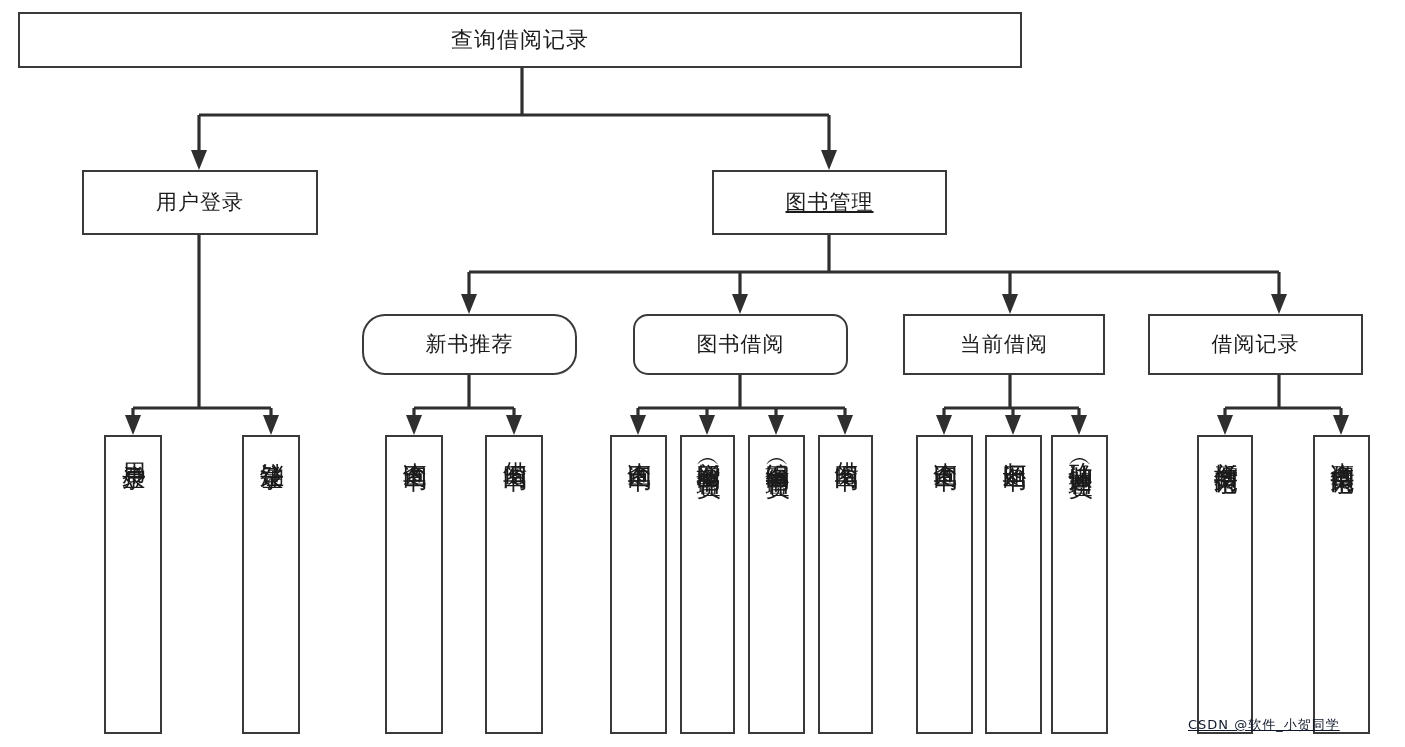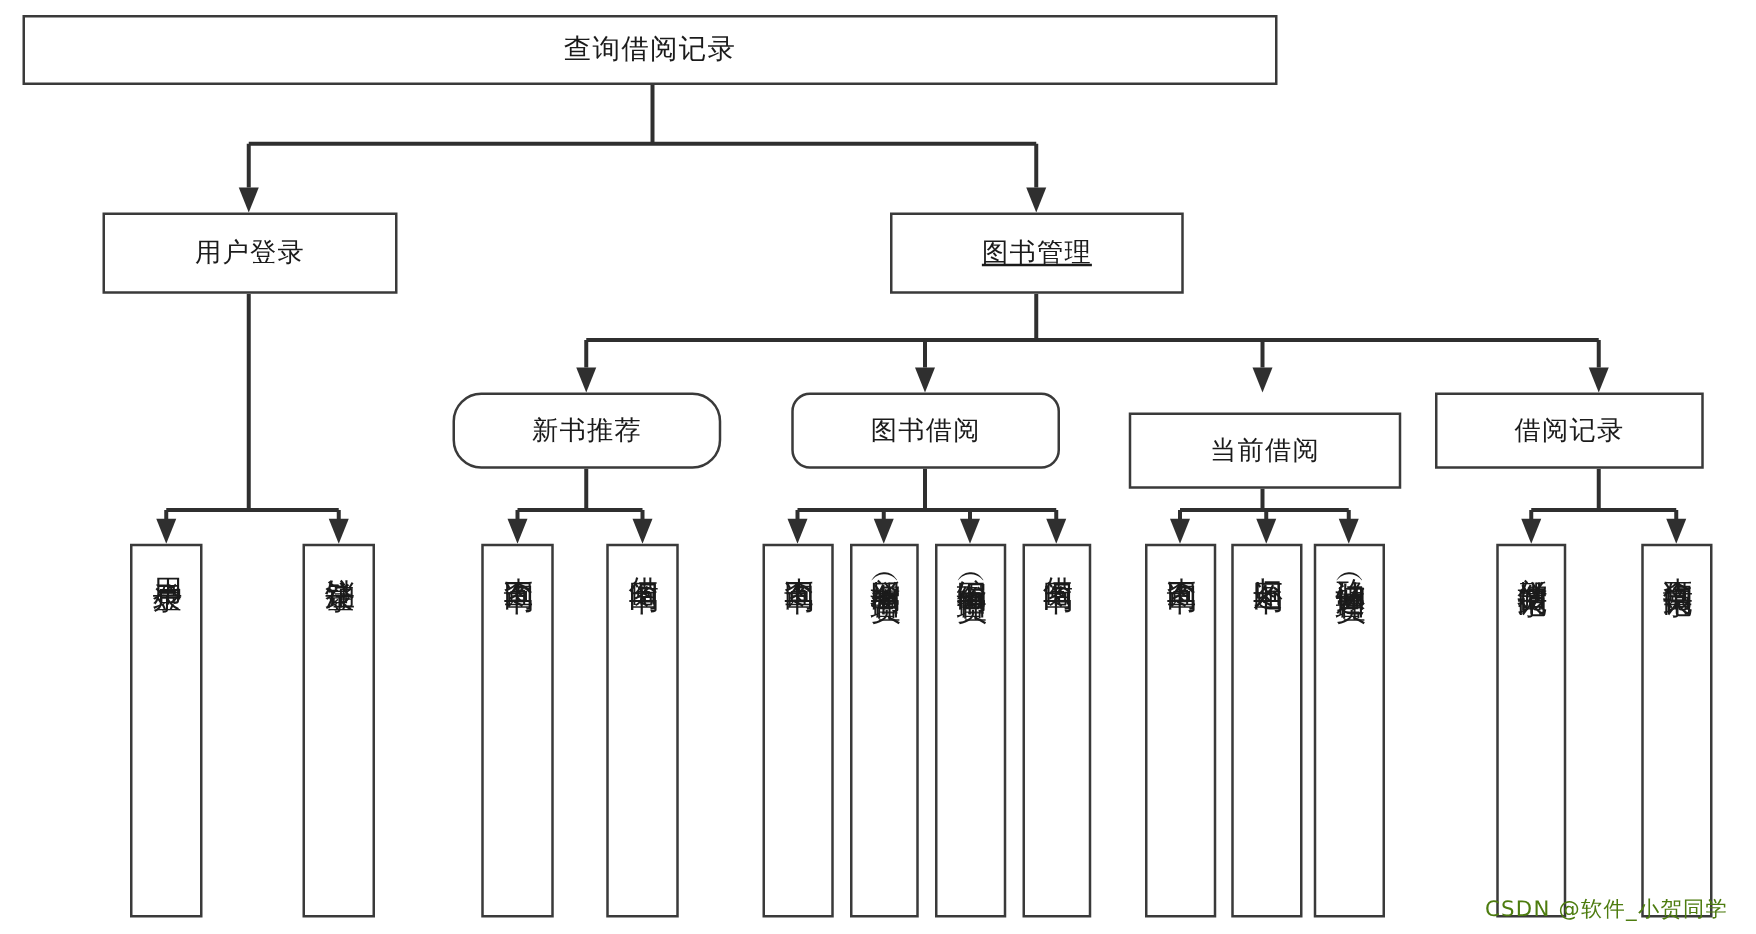--- a/index.html
+++ b/index.html
@@ -48,25 +48,26 @@
     writing-mode:vertical-rl;
     text-orientation:upright;
     font-size:24px;
     line-height:1.08;
     letter-spacing:2px;
     white-space:nowrap;
     height:auto;
   }
   .watermark{
     position:absolute;
-    font-size:17px;
-    color:#4d7c0f;
+    font-size:13px;
+    color:#0f172a;
     letter-spacing:1px;
     white-space:nowrap;
     font-family:"DejaVu Sans","Liberation Sans",sans-serif;
+    text-decoration:underline;
   }
 </style>
 </head>
 <body>
 
 <div id="canvas">
 
   <svg id="connectors" viewBox="0 0 1405 747" xmlns="http://www.w3.org/2000/svg">
     <defs>
       <marker id="arrowhead" markerWidth="8" markerHeight="9" refX="3.6" refY="8.4" orient="auto-start-reverse" markerUnits="userSpaceOnUse">
@@ -140,21 +141,21 @@
       </div>
       <div class="node level2" style="left: 712px; top: 170px; width: 235px; height: 65px; text-decoration: underline;">
         <span class="label">图书管理</span>
       </div>
       <div class="node level3" style="left: 362px; top: 314px; width: 215px; height: 61px; border-radius: 23px;">
         <span class="label">新书推荐</span>
       </div>
       <div class="node level3" style="left: 633px; top: 314px; width: 215px; height: 61px; border-radius: 15px;">
         <span class="label">图书借阅</span>
       </div>
-      <div class="node level3" style="left: 903px; top: 330px; width: 218px; height: 61px;">
+      <div class="node level3" style="left: 903px; top: 314px; width: 202px; height: 61px;">
         <span class="label">当前借阅</span>
       </div>
       <div class="node level3" style="left: 1148px; top: 314px; width: 215px; height: 61px; text-align: center;">
         <span class="label">借阅记录</span>
       </div>
       <div class="node leaf" style="left: 104px; top: 435px; width: 58px; height: 299px;">
         <span class="label">用户登录</span>
       </div>
       <div class="node leaf" style="left: 242px; top: 435px; width: 58px; height: 299px;">
         <span class="label">注销登录</span>

